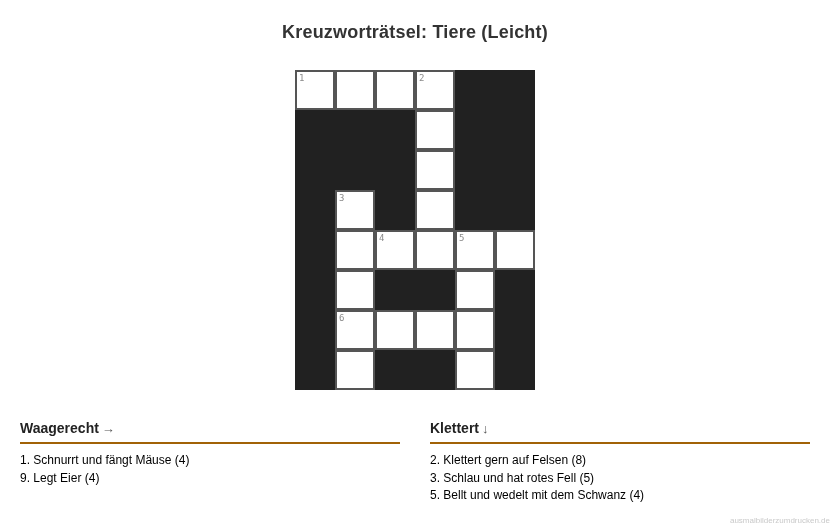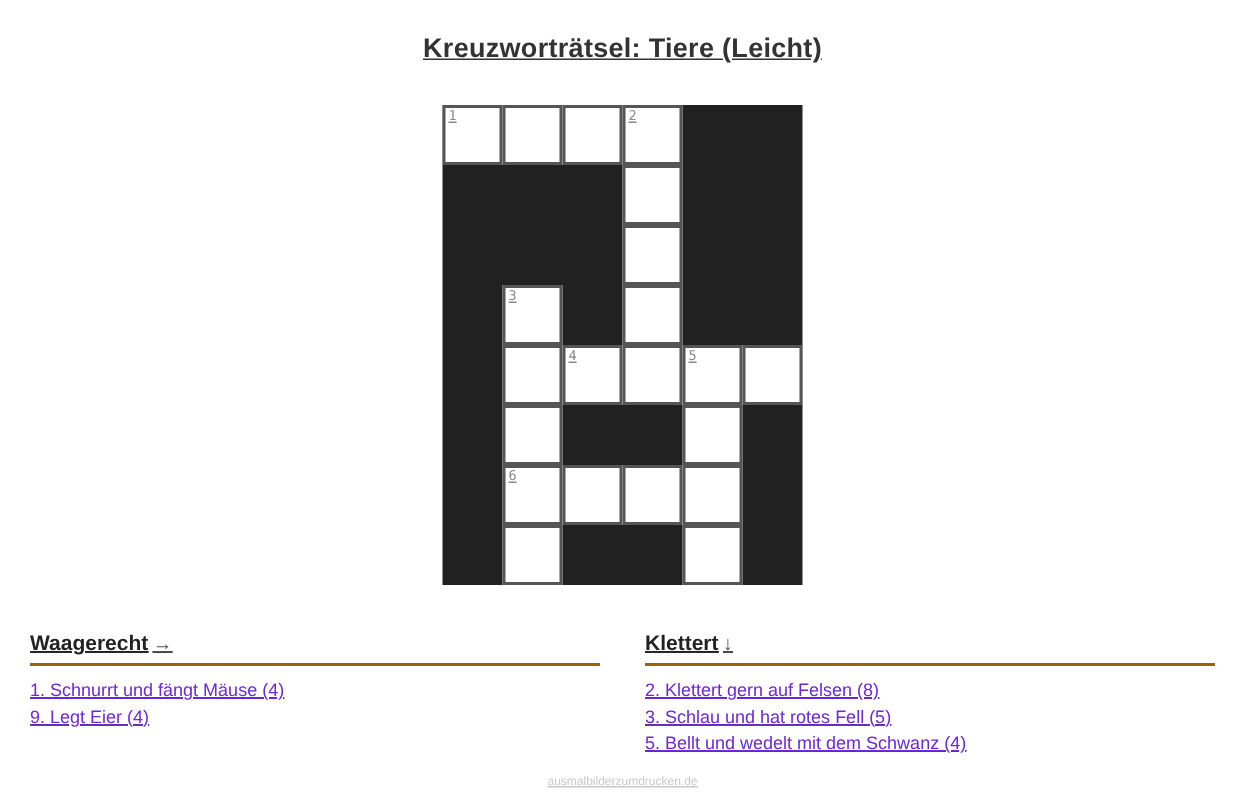--- a/index.html
+++ b/index.html
@@ -1,15 +1,15 @@
 <!DOCTYPE html>
 <html><head>
 <meta charset="utf-8">
 <style>
-  * { box-sizing: border-box; margin: 0; padding: 0; text-decoration: underline; }
+  * { box-sizing: border-box; margin: 0; padding: 0; }
   html, body { background: #ffffff; }
   .page {
     position: relative;
     width: 830px;
     height: 532px;
     background: #ffffff;
     font-family: "Liberation Sans", sans-serif;
     overflow: hidden;
   }
   .title {
@@ -62,29 +62,29 @@
   .clue-col h2 .arrow {
     font-weight: normal;
     color: #555555;
     font-size: 13px;
     margin-left: 3px;
   }
   .clue-list {
     list-style: none;
     margin-top: 8px;
     font-size: 12px;
-    color: #6d28d9;
+    color: #000000;
   }
   .clue-list li { line-height: 17.5px; }
   .footer {
     position: absolute;
     top: 516px;
     left: 0;
     width: 100%;
-    text-align: center;
+    text-align: right;
     font-size: 8px;
     color: #c9c9c9;
   }
 </style>
 </head>
 <body>
 
 <div class="page">
 
   <h1 class="title">Kreuzworträtsel: Tiere (Leicht)</h1>

